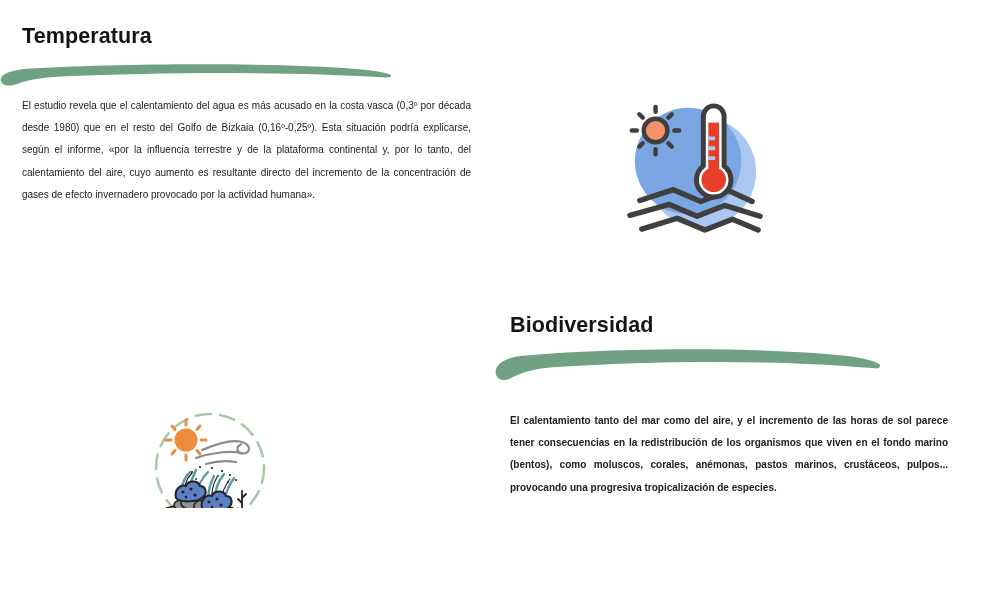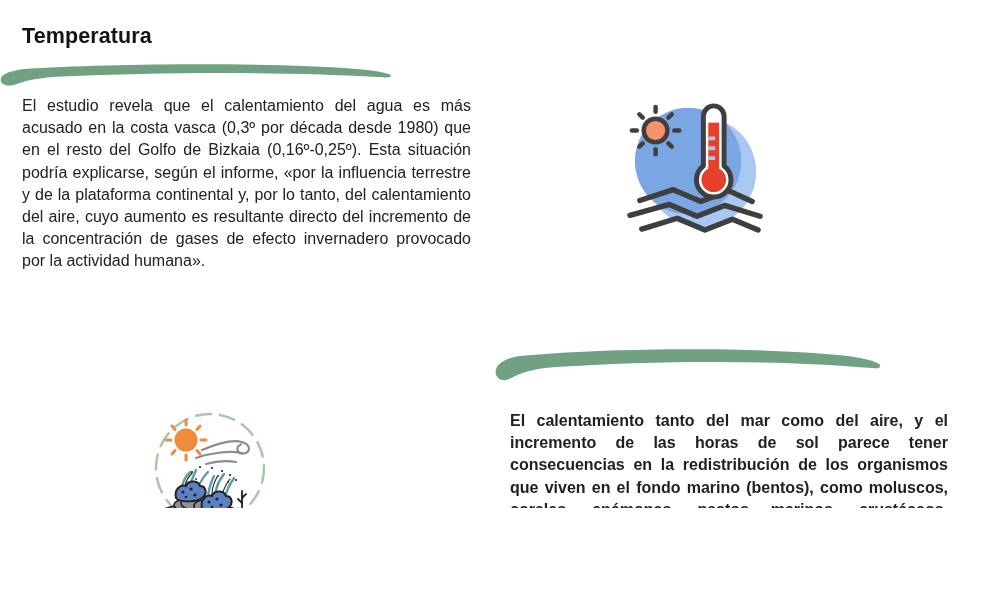--- a/index.html
+++ b/index.html
@@ -20,21 +20,21 @@
     color: var(--title-color, #141414);
   }
   .title-temperatura { left: 22px; top: 24px; }
   .title-biodiversidad { left: 510px; top: 313px; }
   .brush { position: absolute; display: block; }
   .brush-temperatura { left: 0; top: 62px; width: 396px; height: 27px; }
   .brush-biodiversidad { left: 495px; top: 346px; width: 390px; height: 39px; }
   .body-text {
     position: absolute;
     margin: 0;
-    font-size: 16px;
+    font-size: 10px;
     line-height: 22.2px;
     text-align: justify;
     color: var(--text-color, #212121);
   }
   .body-temperatura { left: 22px; top: 95px; width: 449px; }
   .body-biodiversidad { left: 510px; top: 410px; width: 438px; font-weight: bold; }
   .icon-box { position: absolute; }
   .icon-temperature { left: 626px; top: 95px; width: 138px; height: 140px; }
   .icon-biodiversity { left: 150px; top: 410px; width: 120px; height: 120px; }
   .icon-box svg { display: block; width: 100%; height: 100%; }
@@ -78,20 +78,21 @@
         <circle cx="89" cy="85" r="12.5" fill="var(--icon-red, #E6402B)"></circle>
         <g fill="var(--icon-blue-light, #A9C7F0)">
           <rect x="83.5" y="41" width="7" height="4" rx="1"></rect>
           <rect x="83.5" y="51" width="7" height="4" rx="1"></rect>
           <rect x="83.5" y="61" width="7" height="4" rx="1"></rect>
         </g>
       </g>
     </svg>
   </div>
 
+  <h1 class="section-title title-biodiversidad">Biodiversidad</h1>
 
   <svg class="brush brush-biodiversidad" viewBox="0 0 400 30" preserveAspectRatio="none" aria-hidden="true">
     <path d="M393,13.5 C397,15 395,18 387,17 C297,10.8 168,10.8 62,16.2 C41,17.4 26,20.5 17,24.5 C9,28 1,26 0.7,20 C0.4,15 7,10.4 22,8 C118,1.2 276,0.6 357,7.4 C376,9 388,11.4 393,13.5 Z" fill="var(--accent-green, #6FA182)"></path>
   </svg>
 
   <p class="body-text body-biodiversidad">El calentamiento tanto del mar como del aire, y el incremento de las horas de sol parece tener consecuencias en la redistribución de los organismos que viven en el fondo marino (bentos), como moluscos, corales, anémonas, pastos marinos, crustáceos, pulpos... provocando una progresiva tropicalización de especies.</p>
 
   <div class="icon-box icon-biodiversity">
     <svg viewBox="0 0 120 120" aria-hidden="true">
       <circle cx="60" cy="58" r="54" fill="none" stroke="var(--bio-dash-green, #A6C8A7)" stroke-width="2.5" stroke-dasharray="15 9" stroke-linecap="round"></circle>

